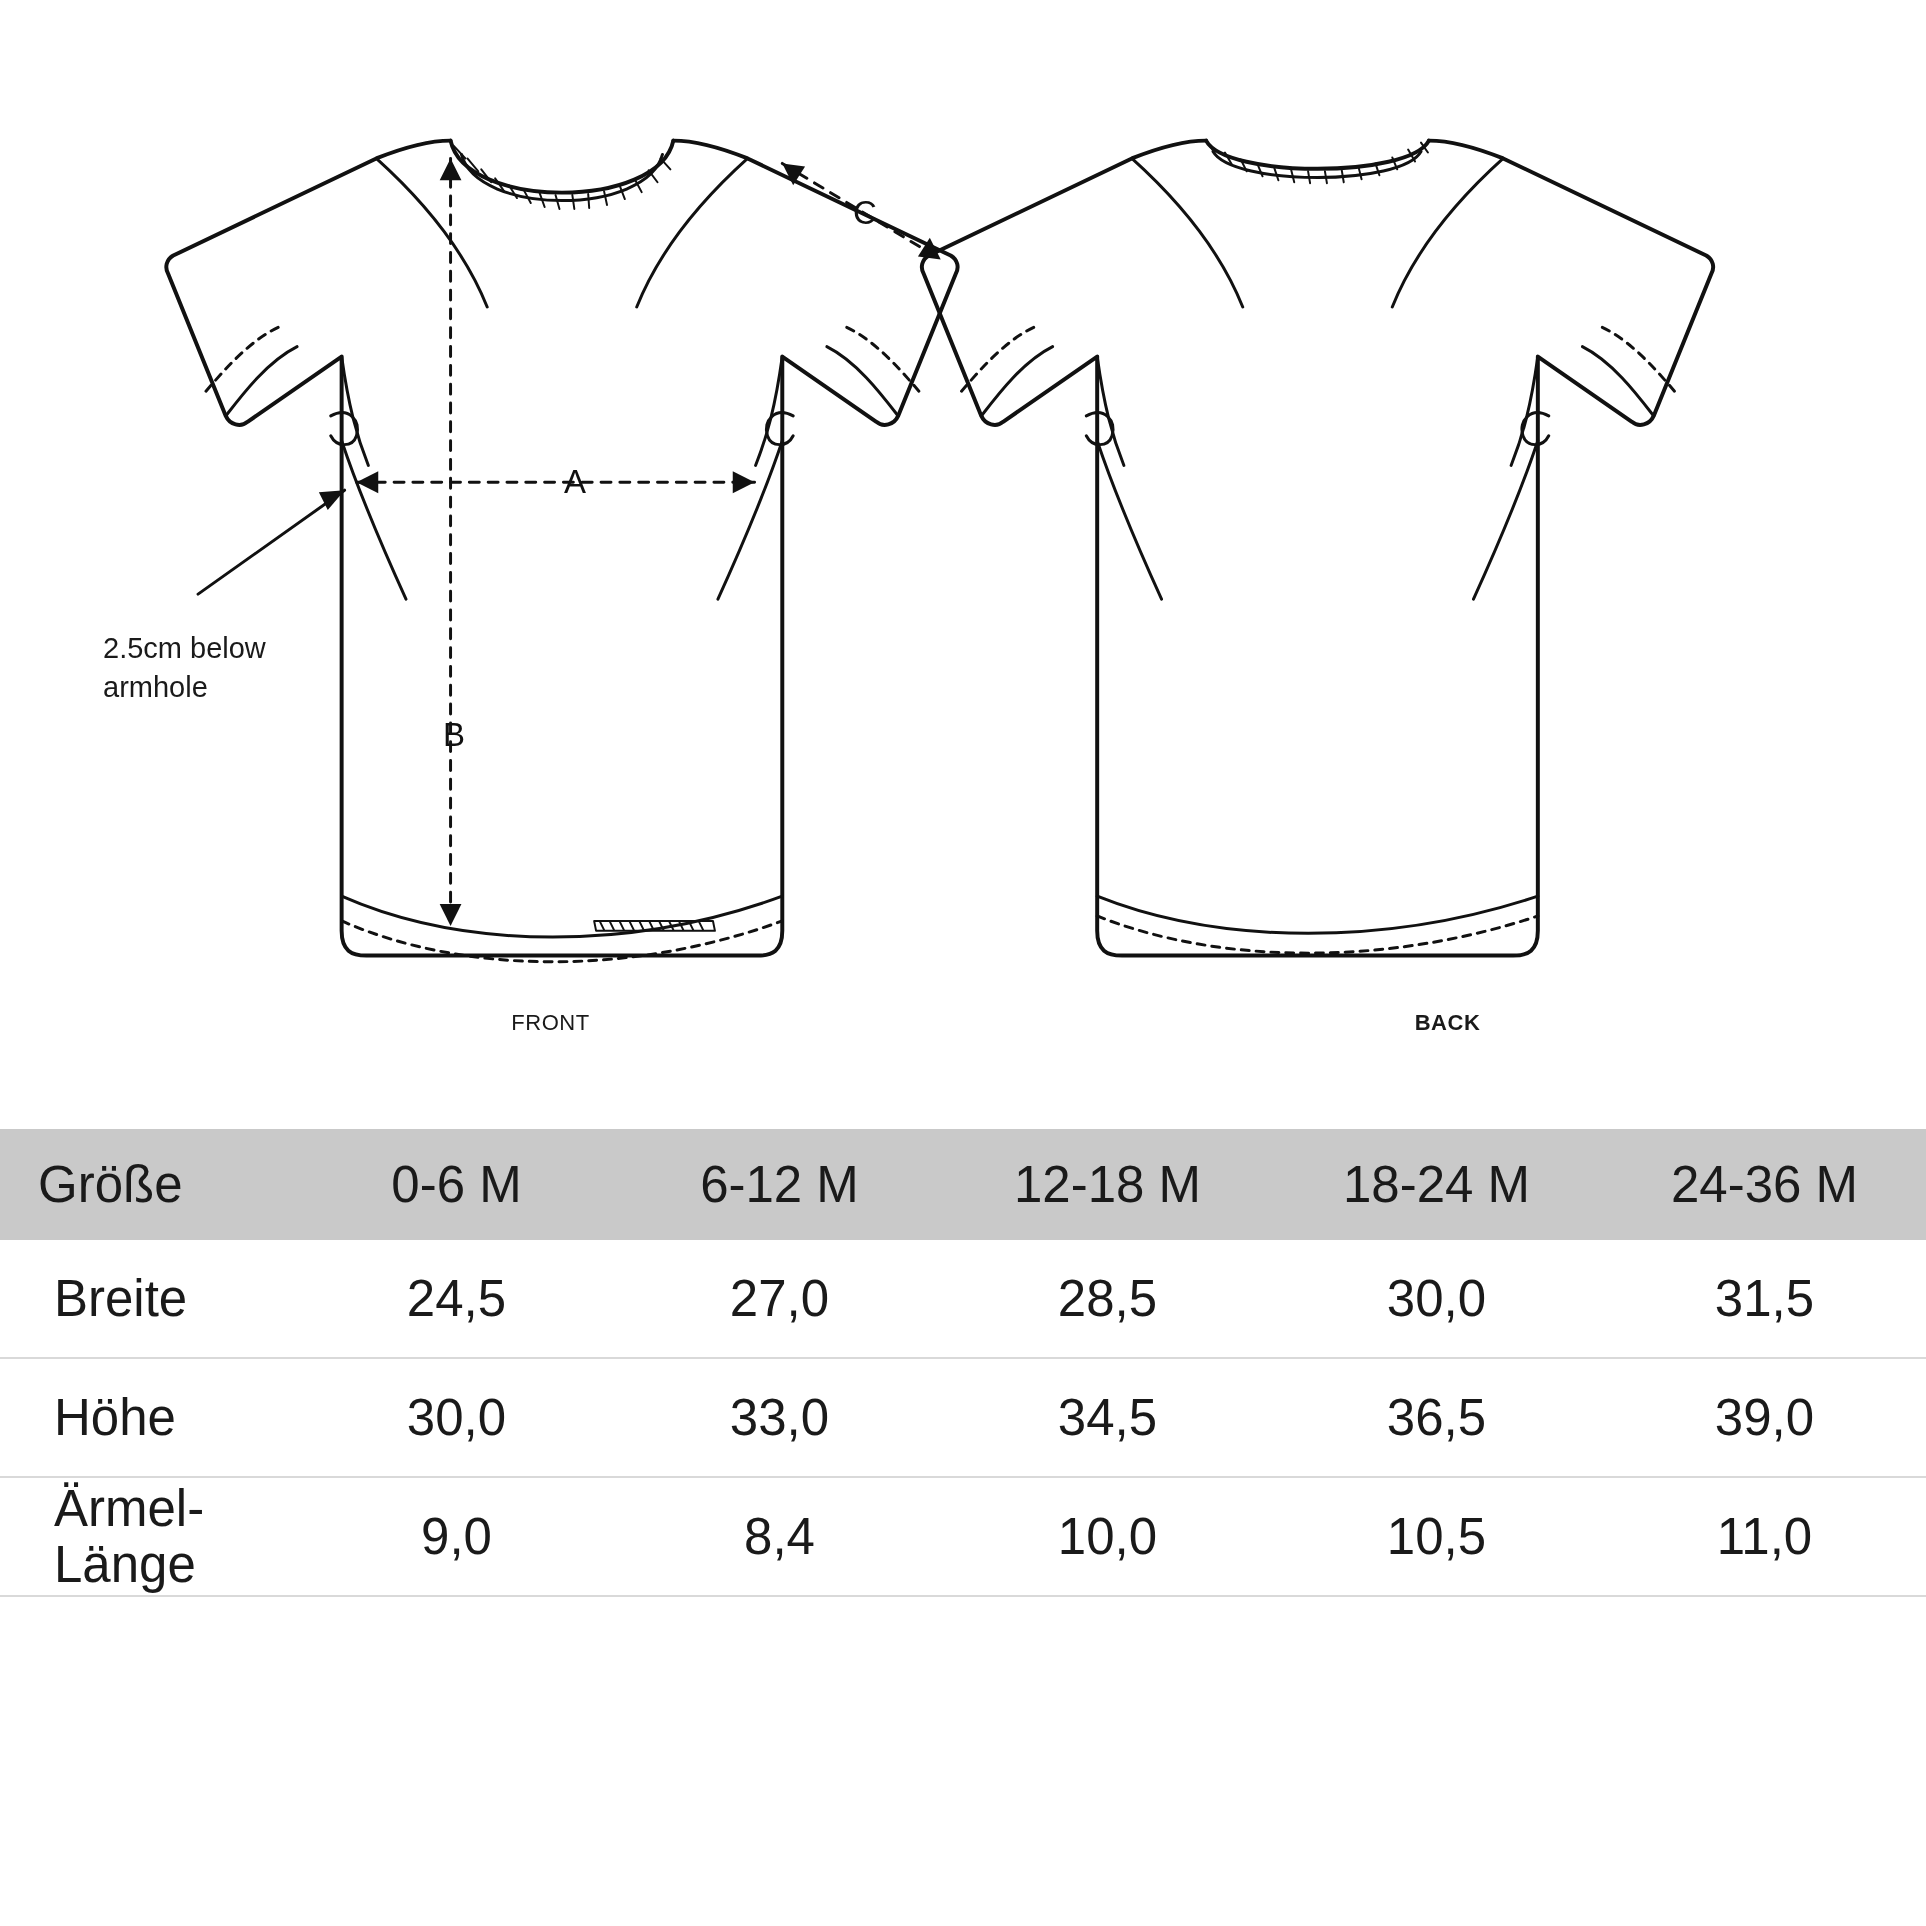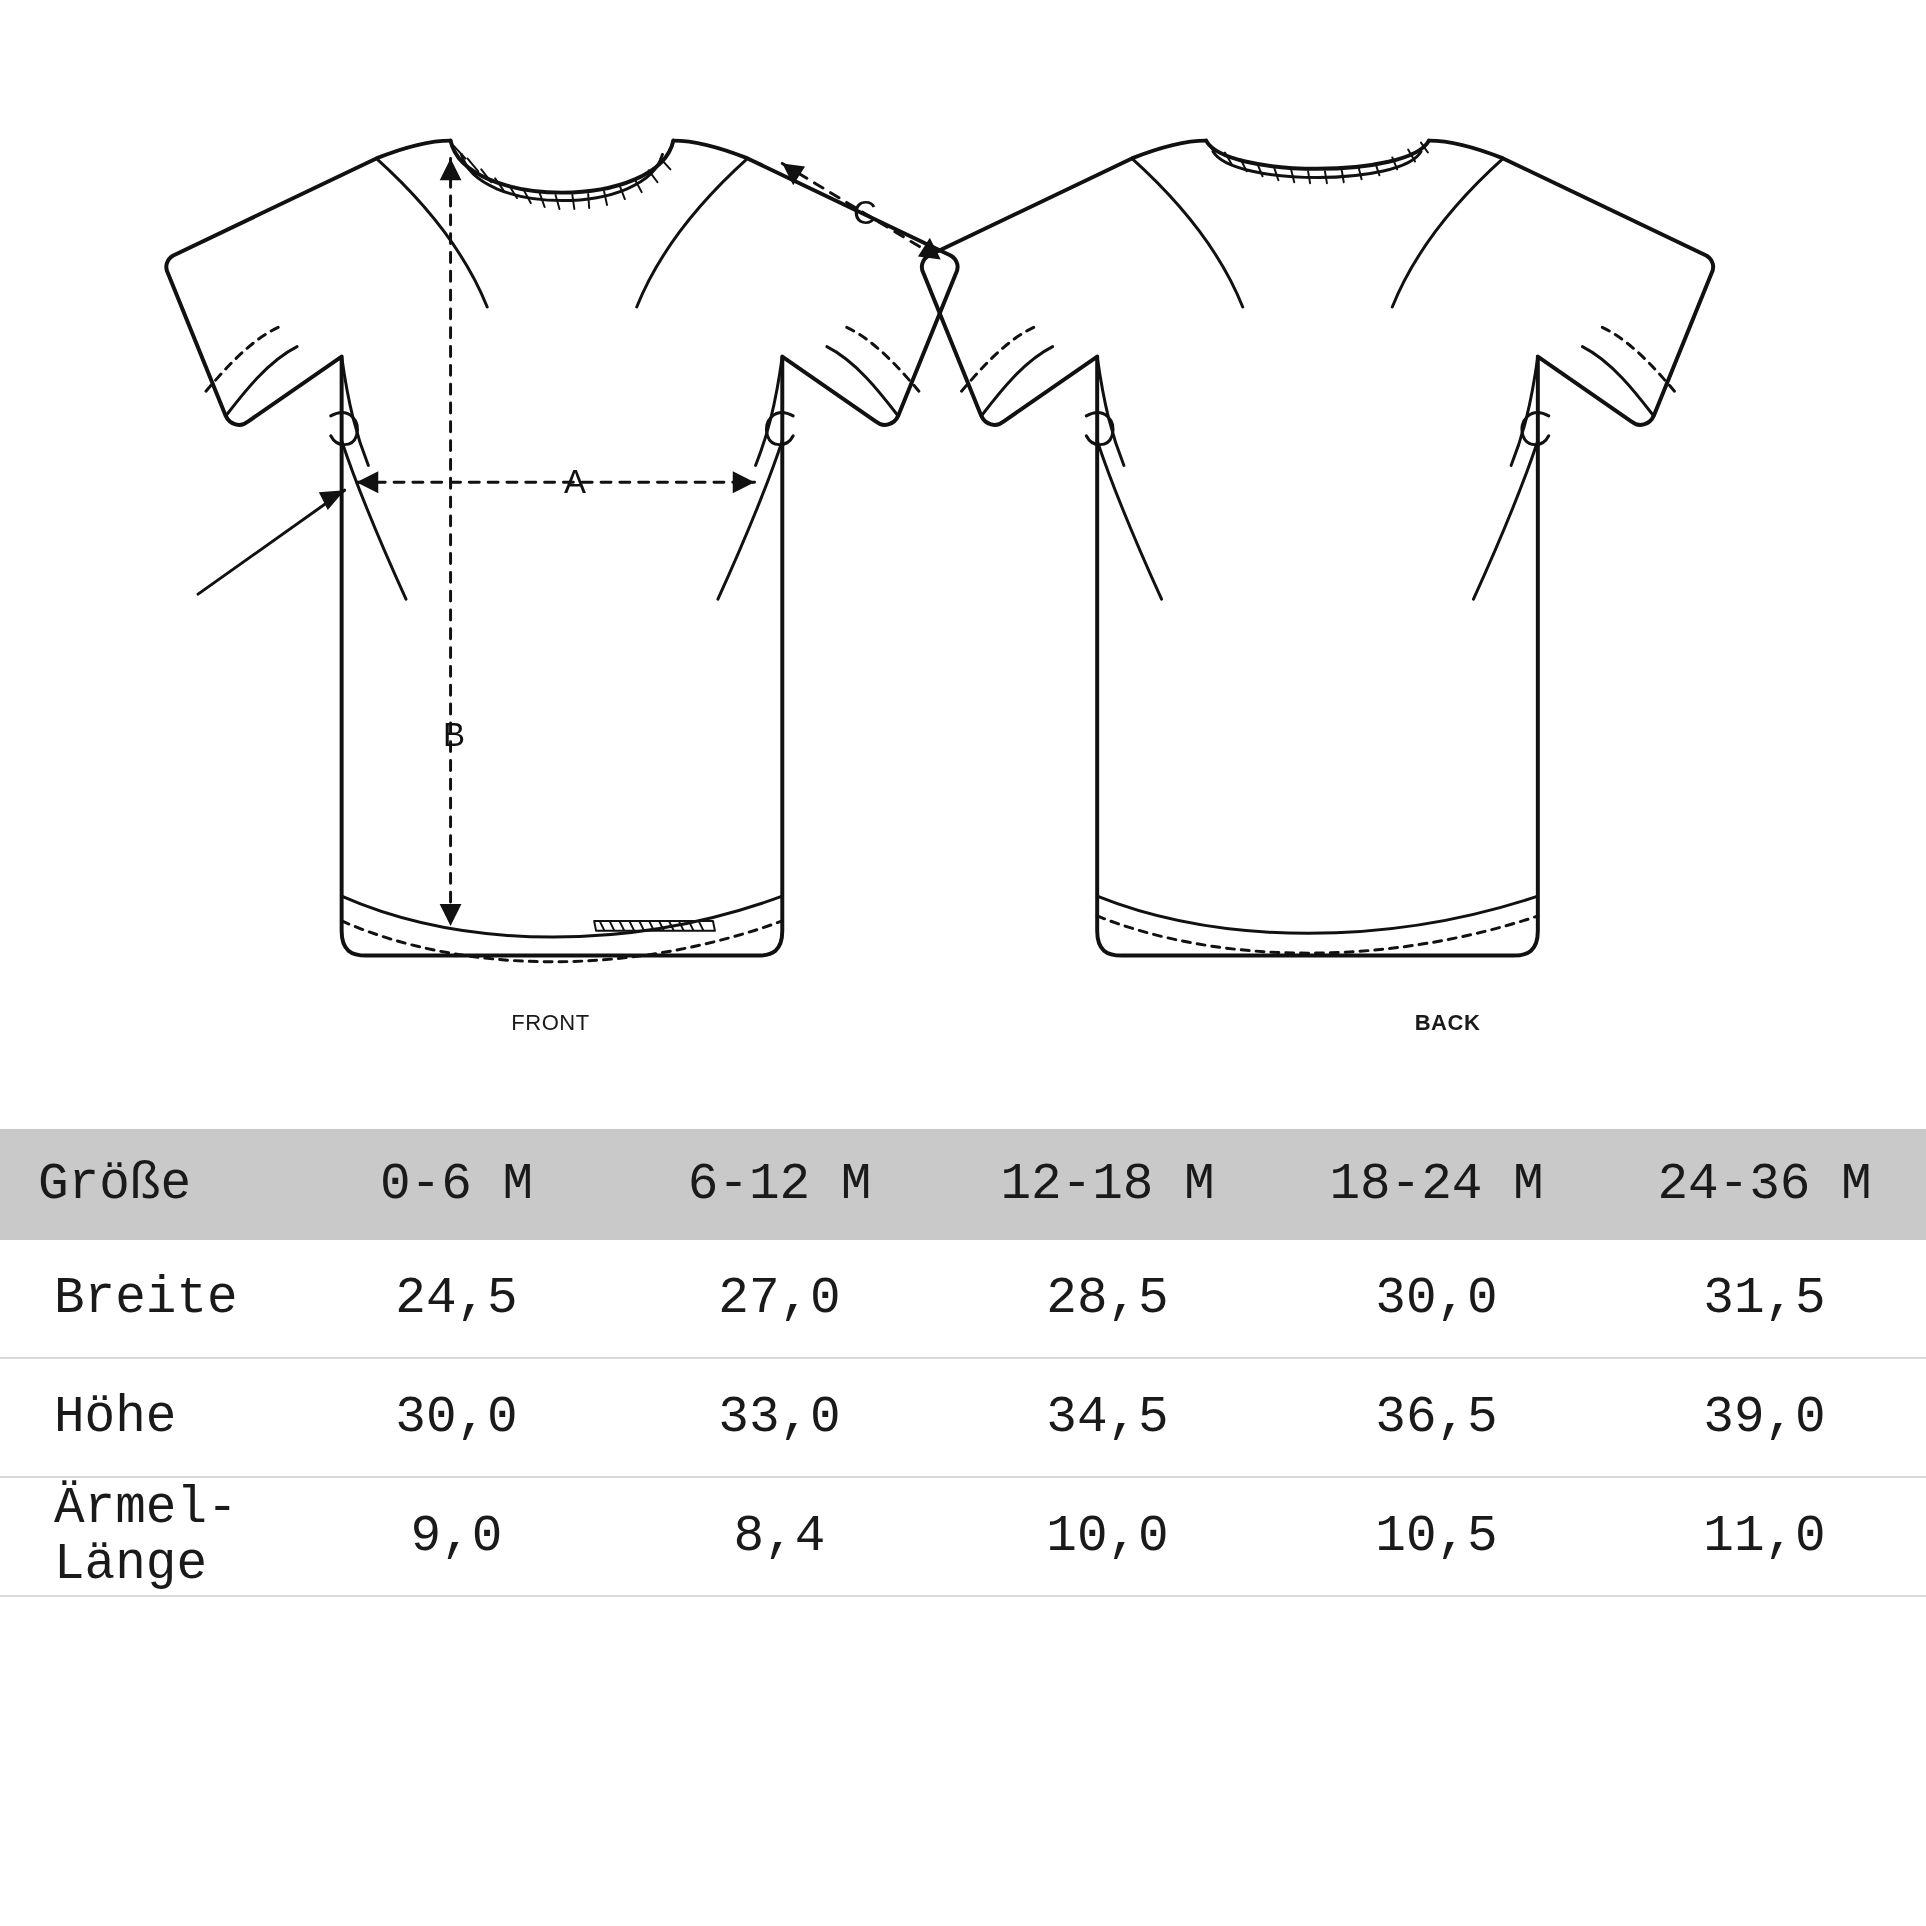--- a/index.html
+++ b/index.html
@@ -61,21 +61,20 @@
   #dim-a { left: 564px; top: 463px; }
   #dim-b { left: 443px; top: 716px; }
   #dim-c { left: 853px; top: 194px; }
 
   
   .table-wrap {
     position: absolute;
     left: 0;
     top: 1129px;
     width: 1730px;
-    font-family: Liberation Mono, monospace;
   }
   table.size-table {
     border-collapse: collapse;
     width: 1927px;
     table-layout: fixed;
   }
   table.size-table th,
   table.size-table td {
     border-bottom: 2px solid #d9d9d9;
     padding: 0;
@@ -271,20 +270,21 @@
           <path d="M345,925 C 470,975 640,975 790,925" stroke-width="3" stroke-dasharray="8 7"></path>
         </g>
 
       </g>
     </svg>
 
     <div class="dim-label" id="dim-a">A</div>
     <div class="dim-label" id="dim-b">B</div>
     <div class="dim-label" id="dim-c">C</div>
 
+    <div class="note-text">2.5cm below armhole</div>
 
     <div class="caption" id="caption-front">FRONT</div>
     <div class="caption" id="caption-back">BACK</div>
   </div>
 
   <div class="table-wrap">
     <table class="size-table">
       <colgroup>
         <col class="c0">
           <col class="c1">

